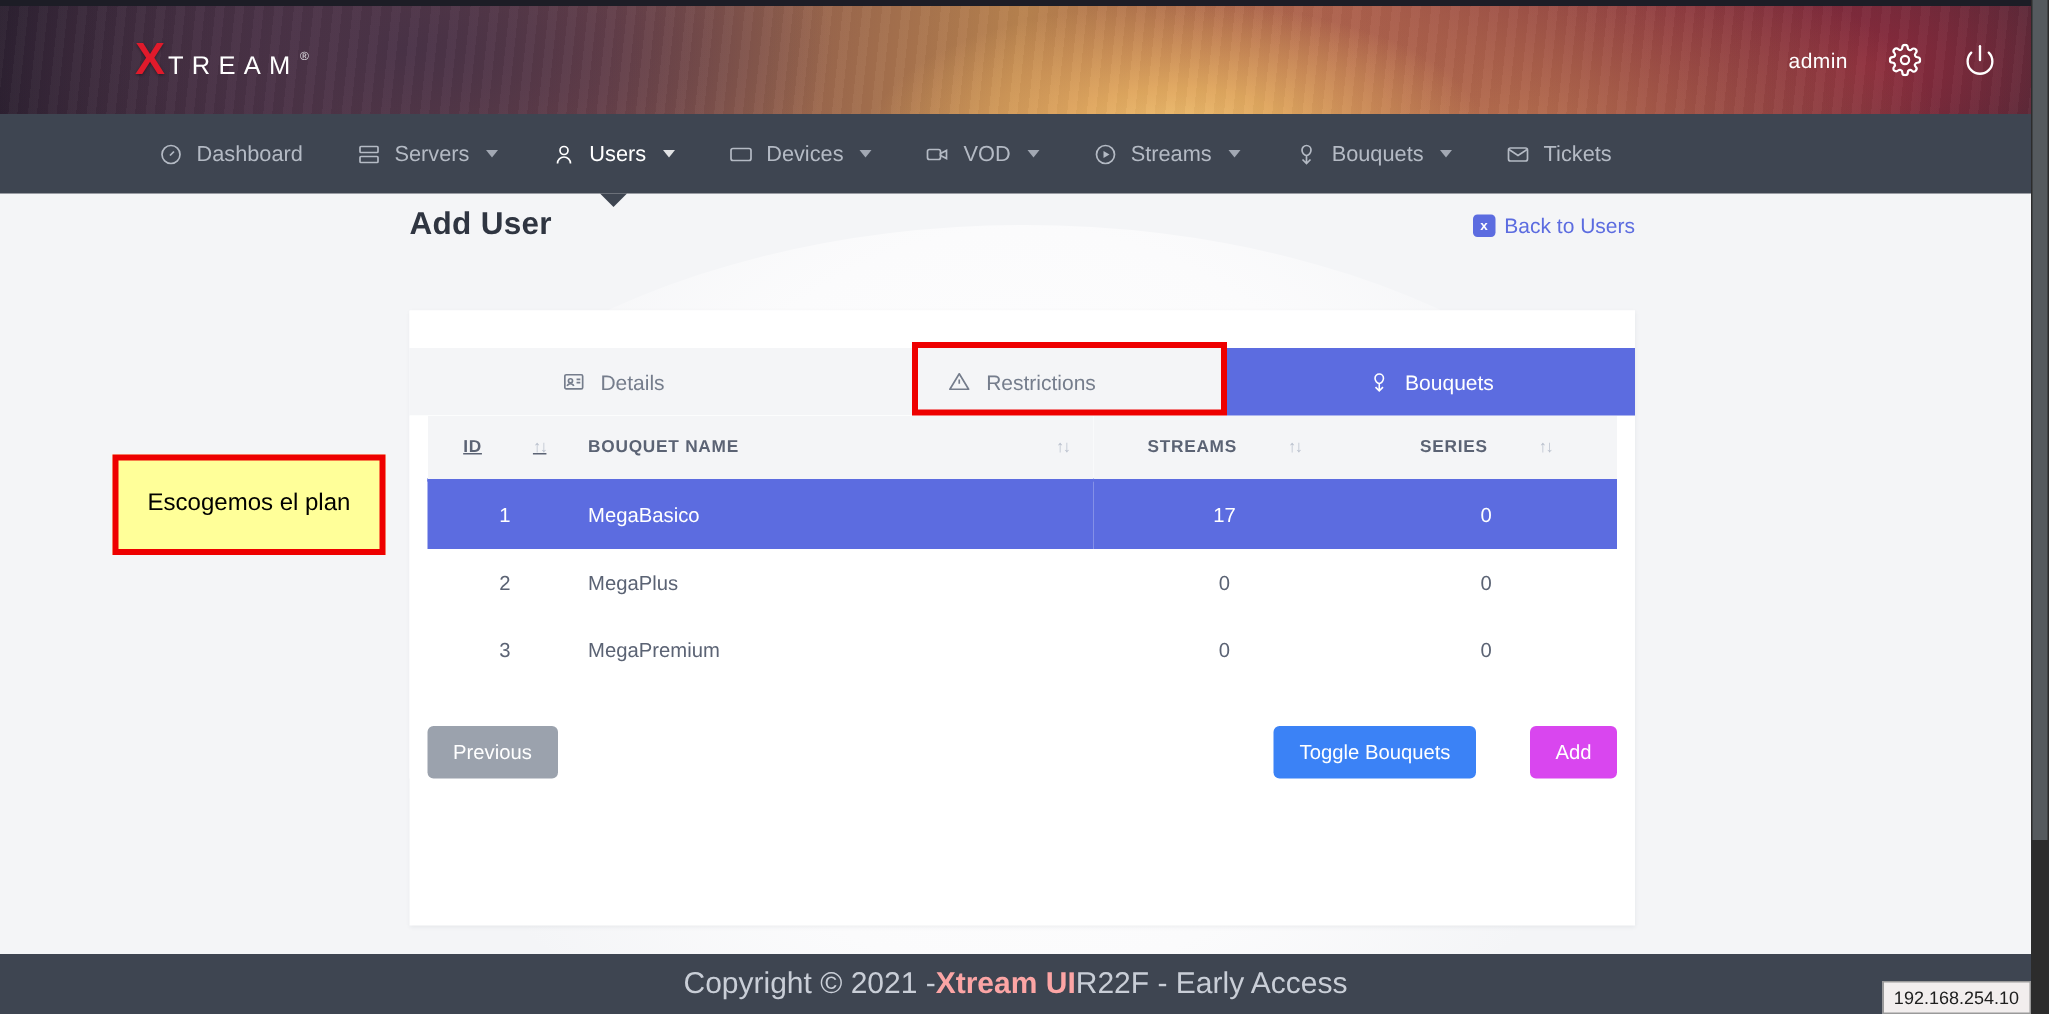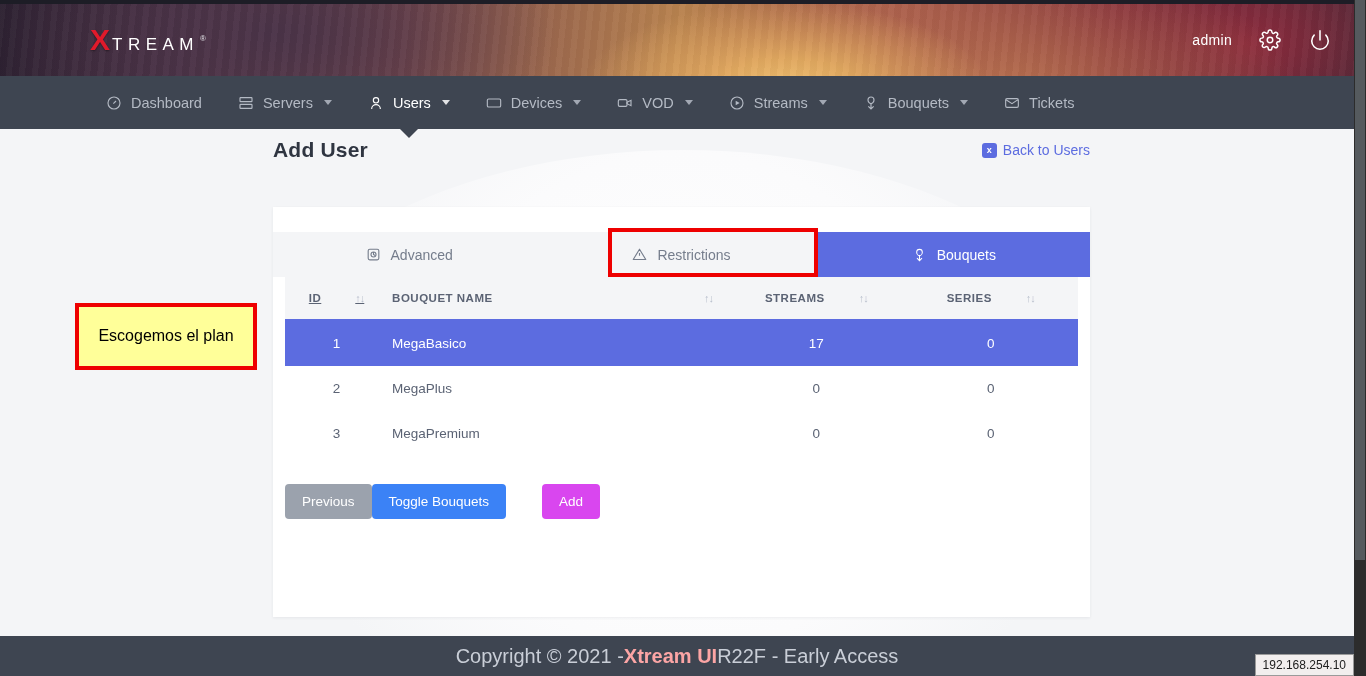--- a/index.html
+++ b/index.html
@@ -160,21 +160,21 @@
 
   tbody td {
     font-size: 13.5px; color: #5b6374; padding: 15px 0; text-align: center;
     background: #ffffff;
   }
   tbody td.name { text-align: left; padding-left: 4px; }
   tbody tr.selected td { background: #5c6ce0; color: #ffffff; }
   tbody tr { cursor: pointer; }
 
   .card-actions {
-    display: flex; align-items: center; 
+    display: flex; align-items: center; justify-content: space-between;
     padding: 28px 12px 0 12px; background: #ffffff;
   }
   .btn {
     border: none; border-radius: 4px; color: #fff; font-size: 13.5px;
     padding: 10px 17px; cursor: pointer; font-family: inherit;
   }
   .btn-prev { background: #9ba2ad; }
   .btn-toggle { background: #3b82f6; }
   .btn-add { background: #d946ef; margin-left: 28px; }
   .right-btns { display: flex; gap: 8px; }
@@ -339,26 +339,28 @@
     </div>
   </div>
 
   <div class="card">
     <div class="card-top-pad"></div>
 
     <div class="tabs" id="tabs">
         <div class="tab">
           <span class="tab-ico">
             <svg width="15" height="15" viewBox="0 0 24 24" fill="none" stroke="currentColor" stroke-width="1.8">
-              <rect x="3.5" y="3.5" width="17" height="17" rx="2.5"></rect>
-              <circle cx="12" cy="12" r="4"></circle>
-              <path d="M12 8v4l2.5 1.5"></path>
+              <rect x="2.5" y="4.5" width="19" height="15" rx="1.5"></rect>
+              <circle cx="8.5" cy="11" r="2.2"></circle>
+              <path d="M5 16.5c.6-1.6 2-2.4 3.5-2.4s2.9.8 3.5 2.4"></path>
+              <line x1="15" y1="9.5" x2="19" y2="9.5"></line>
+              <line x1="15" y1="13" x2="19" y2="13"></line>
             </svg>
           </span>
-          <span>Advanced</span>
+          <span>Details</span>
         </div>
         <div class="tab">
           <span class="tab-ico">
             <svg width="15" height="15" viewBox="0 0 24 24" fill="none" stroke="currentColor" stroke-width="1.8" stroke-linejoin="round">
               <path d="M12 3.5L22 20H2z"></path>
               <line x1="12" y1="9.5" x2="12" y2="14"></line>
               <line x1="12" y1="16.6" x2="12.01" y2="16.6"></line>
             </svg>
           </span>
           <span>Restrictions</span>

